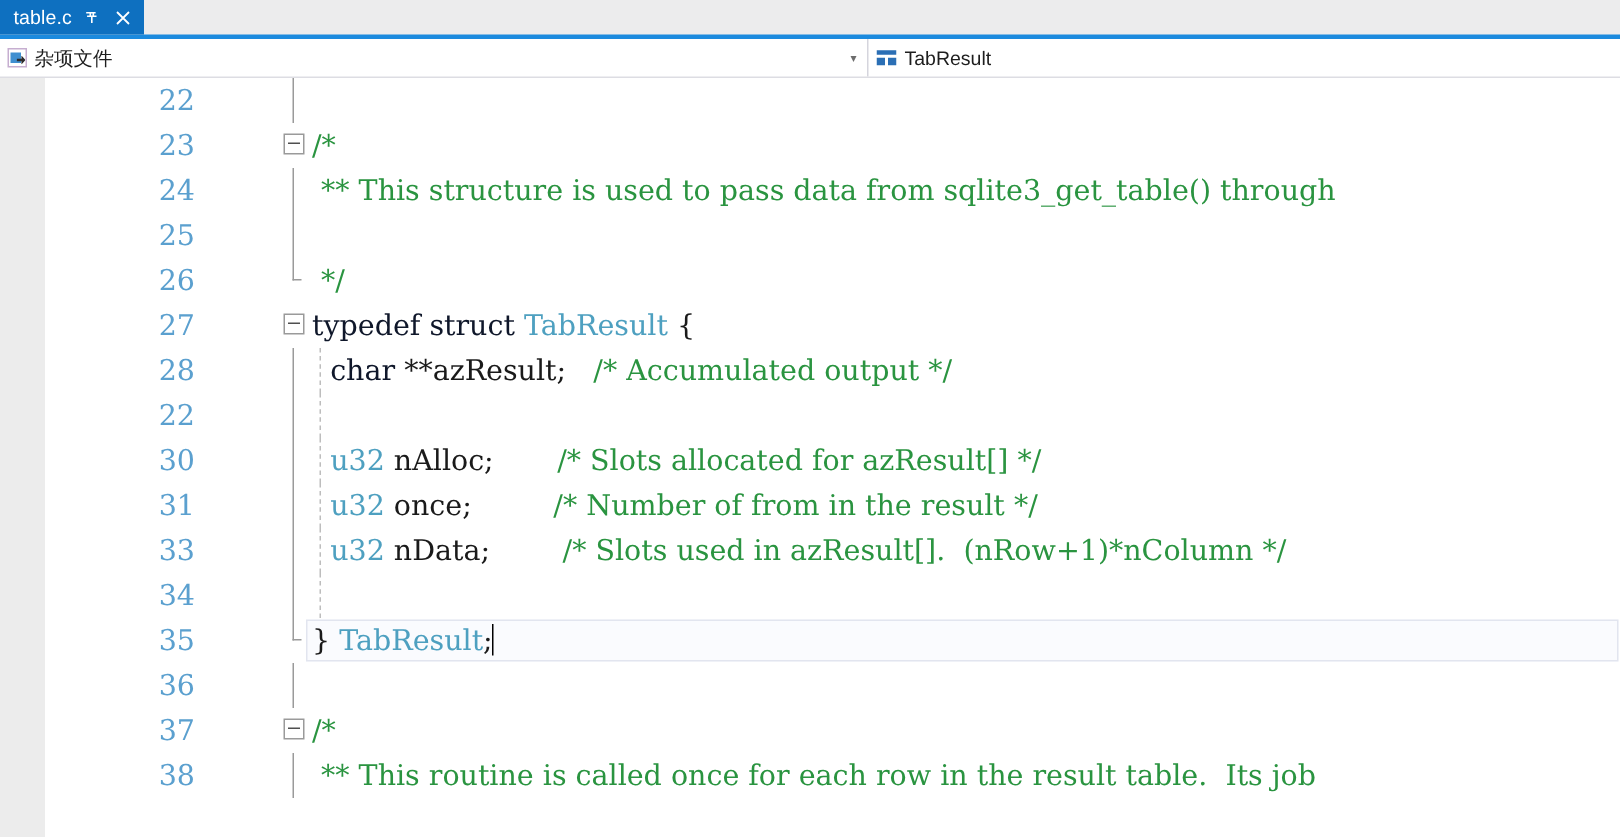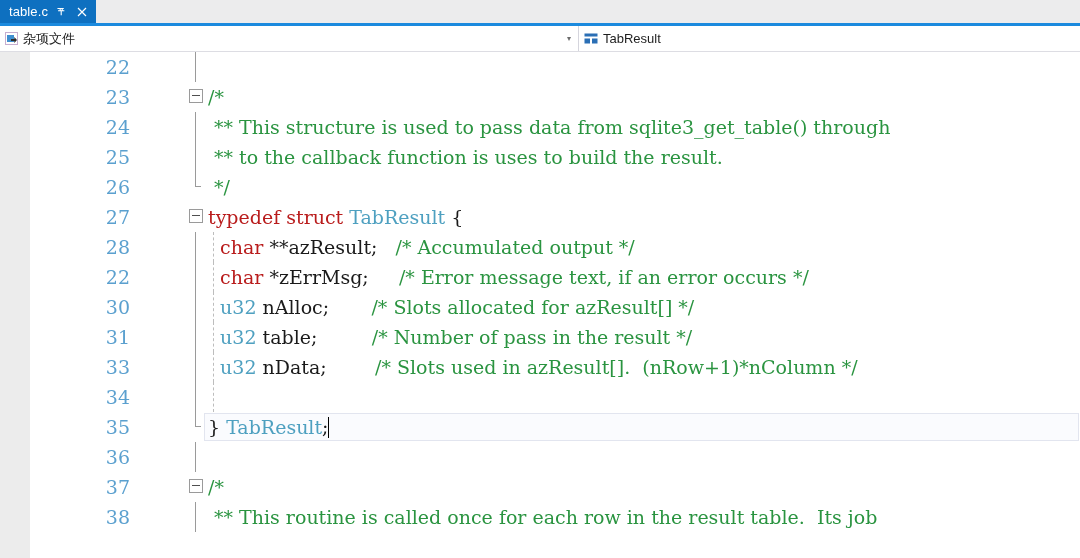--- a/index.html
+++ b/index.html
@@ -224,21 +224,21 @@
   .caret {
     display: inline-block;
     width: 1px;
     height: 21px;
     background: #000000;
     vertical-align: -4px;
     margin-left: 0px;
   }
   
   .t-comment { color: #2a9440; }
-  .t-keyword { color: #b91c1c; }
+  .t-keyword { color: #0f172a; }
   .t-type    { color: #4ea0c0; }
   .t-plain   { color: #1a1a1a; }
 </style>
 </head>
 <body>
 
 <div class="tab-strip">
   <div class="doc-tab">
     <span class="doc-tab-title">table.c</span>
     <span class="tab-icon-btn">
@@ -273,27 +273,27 @@
     </div>
   </div>
 </div>
 
 <div class="editor">
   <div class="selection-margin"></div>
   <div class="code-area" id="code-area">
       <div class="code-line"><div class="ln">22</div><div class="fold-col"><div class="guide full"></div></div><div class="code-text"></div></div>
       <div class="code-line"><div class="ln">23</div><div class="fold-col"><div class="fold-box"></div></div><div class="code-text"><span class="t-comment">/*</span></div></div>
       <div class="code-line"><div class="ln">24</div><div class="fold-col"><div class="guide full"></div></div><div class="code-text"><span class="t-comment"> ** This structure is used to pass data from sqlite3_get_table() through</span></div></div>
-      <div class="code-line"><div class="ln">25</div><div class="fold-col"><div class="guide full"></div></div><div class="code-text"><span class="t-comment"> ** to the callback function is uses to build the result.</span></div></div>
+      <div class="code-line"><div class="ln">25</div><div class="fold-col"><div class="guide full"></div></div></div>
       <div class="code-line"><div class="ln">26</div><div class="fold-col"><div class="guide elbow"></div></div><div class="code-text"><span class="t-comment"> */</span></div></div>
       <div class="code-line"><div class="ln">27</div><div class="fold-col"><div class="fold-box"></div></div><div class="code-text"><span class="t-keyword">typedef</span><span class="t-plain"> </span><span class="t-keyword">struct</span><span class="t-plain"> </span><span class="t-type">TabResult</span><span class="t-plain"> {</span></div></div>
       <div class="code-line"><div class="ln">28</div><div class="fold-col"><div class="guide full"></div></div><div class="indent-guide"></div><div class="code-text"><span class="t-plain">  </span><span class="t-keyword">char</span><span class="t-plain"> **azResult;   </span><span class="t-comment">/* Accumulated output */</span></div></div>
-      <div class="code-line"><div class="ln">22</div><div class="fold-col"><div class="guide full"></div></div><div class="indent-guide"></div><div class="code-text"><span class="t-plain">  </span><span class="t-keyword">char</span><span class="t-plain"> *zErrMsg;     </span><span class="t-comment">/* Error message text, if an error occurs */</span></div></div>
+      <div class="code-line"><div class="ln">22</div><div class="fold-col"><div class="guide full"></div></div><div class="indent-guide"></div></div>
       <div class="code-line"><div class="ln">30</div><div class="fold-col"><div class="guide full"></div></div><div class="indent-guide"></div><div class="code-text"><span class="t-plain">  </span><span class="t-type">u32</span><span class="t-plain"> nAlloc;       </span><span class="t-comment">/* Slots allocated for azResult[] */</span></div></div>
-      <div class="code-line"><div class="ln">31</div><div class="fold-col"><div class="guide full"></div></div><div class="indent-guide"></div><div class="code-text"><span class="t-plain">  </span><span class="t-type">u32</span><span class="t-plain"> table;         </span><span class="t-comment">/* Number of pass in the result */</span></div></div>
+      <div class="code-line"><div class="ln">31</div><div class="fold-col"><div class="guide full"></div></div><div class="indent-guide"></div><div class="code-text"><span class="t-plain">  </span><span class="t-type">u32</span><span class="t-plain"> once;         </span><span class="t-comment">/* Number of from in the result */</span></div></div>
       <div class="code-line"><div class="ln">33</div><div class="fold-col"><div class="guide full"></div></div><div class="indent-guide"></div><div class="code-text"><span class="t-plain">  </span><span class="t-type">u32</span><span class="t-plain"> nData;        </span><span class="t-comment">/* Slots used in azResult[].  (nRow+1)*nColumn */</span></div></div>
       <div class="code-line"><div class="ln">34</div><div class="fold-col"><div class="guide full"></div></div><div class="indent-guide"></div></div>
       <div class="code-line"><div class="current-line"></div><div class="ln">35</div><div class="fold-col"><div class="guide elbow"></div></div><div class="code-text"><span class="t-plain">} </span><span class="t-type">TabResult</span><span class="t-plain">;</span><span class="caret"></span></div></div>
       <div class="code-line"><div class="ln">36</div><div class="fold-col"><div class="guide full"></div></div><div class="code-text"></div></div>
       <div class="code-line"><div class="ln">37</div><div class="fold-col"><div class="fold-box"></div></div><div class="code-text"><span class="t-comment">/*</span></div></div>
       <div class="code-line"><div class="ln">38</div><div class="fold-col"><div class="guide full"></div></div><div class="code-text"><span class="t-comment"> ** This routine is called once for each row in the result table.  Its job</span></div></div>
     </div>
 </div>
 
 </body></html>

